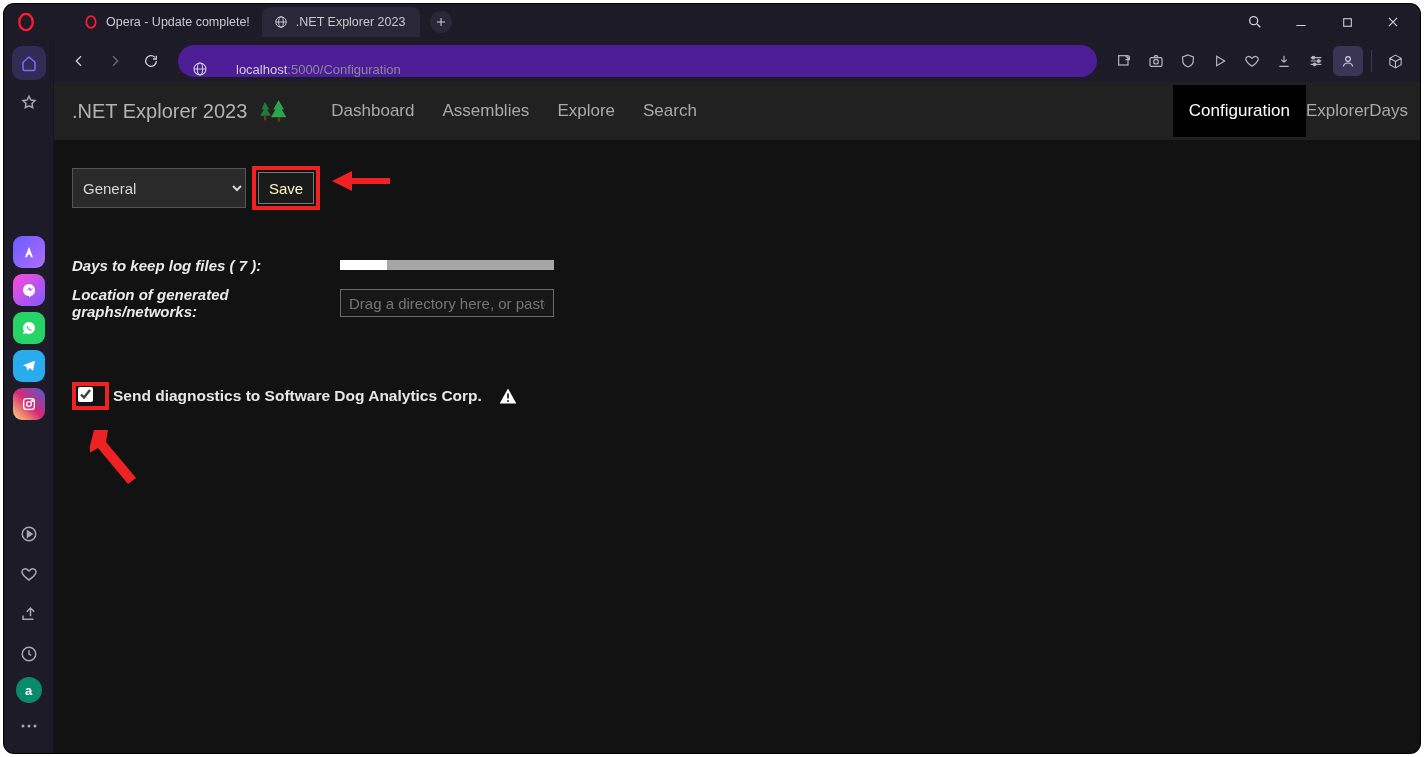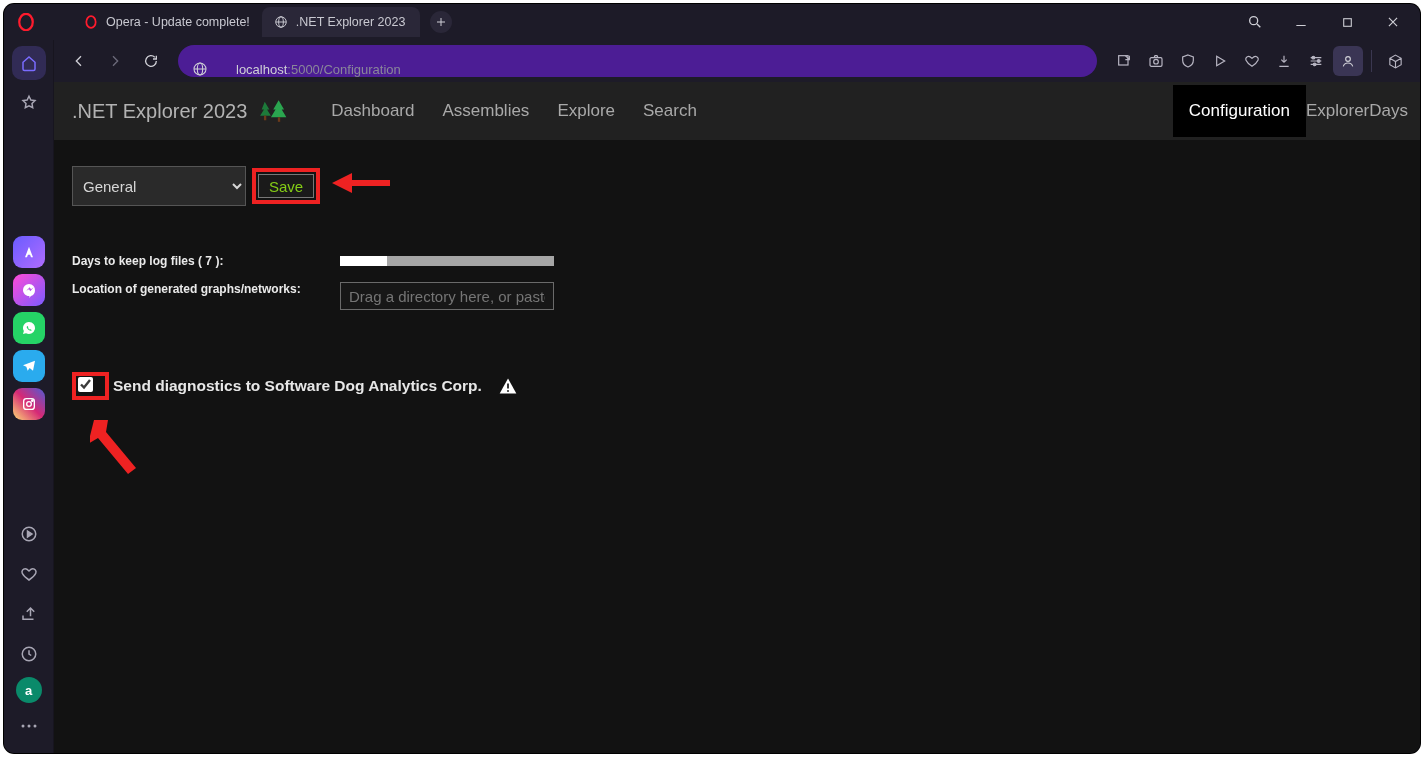--- a/index.html
+++ b/index.html
@@ -47,25 +47,25 @@
 .menu a { color: #a9a9a9; font-size: 17px; text-decoration: none; cursor: pointer; }
 .menu-right { margin-left: auto; display: flex; align-items: center; }
 .menu-right a { color: #a9a9a9; font-size: 17px; text-decoration: none; cursor: pointer; }
 .menu-right a.active { background: #000; color: #fff; padding: 16px 16px; }
 
 .content { padding: 26px 18px; font-size: 15px; color: #e7e7e7; }
 .toprow { display: flex; align-items: center; gap: 6px; margin-bottom: 44px; }
 select.section { background: #2a2a2a; color: #d6d6d6; border: 1px solid #555; height: 40px; font-size: 15px; padding: 0 6px; width: 174px; }
 .save-wrap { position: relative; display: inline-block; }
 .save-box { border: 4px solid #e22; padding: 2px; display: inline-block; }
-button.save { background: #1a1a1a; color: #84cc16; border: 1px solid #777; height: 24px; padding: 0 10px; font-size: 15px; cursor: pointer; }
+button.save { background: #1a1a1a; color: #fef9c3; border: 1px solid #777; height: 32px; padding: 0 10px; font-size: 15px; cursor: pointer; }
 .arrow-right { position: absolute; left: 78px; top: 2px; }
 
 .form-grid { display: grid; grid-template-columns: 268px 1fr; row-gap: 10px; align-items: center; }
-.lbl { font-weight: 700; color: #eaeaea; font-size: 12px; }
+.lbl { font-weight: 700; color: #eaeaea; font-size: 15px; font-style: italic; }
 .slider-cell { display: flex; align-items: center; height: 22px; }
 .range-wrap { position: relative; width: 214px; height: 10px; background: #a6a6a6; border-radius: 0; }
 .range-fill { position: absolute; left: 0; top: 0; bottom: 0; width: 22%; background: #fff; }
 .loc-input { width: 214px; height: 28px; background: #171717; border: 1px solid #6a6a6a; color: #8d8d8d; padding: 0 8px; font-size: 15px; }
 
 .diag-row { margin-top: 62px; display: flex; align-items: center; gap: 10px; font-weight: 700; font-size: 15.5px; position: relative; }
 .chk-box { border: 4px solid #e22; padding: 1px 6px 4px 2px; display: inline-flex; align-items: center; }
 input.diag { width: 15px; height: 15px; accent-color: #fff; margin-right: 6px; }
 .warn-ico { margin-left: 6px; }
 .arrow-up { position: absolute; left: 18px; top: 44px; }

